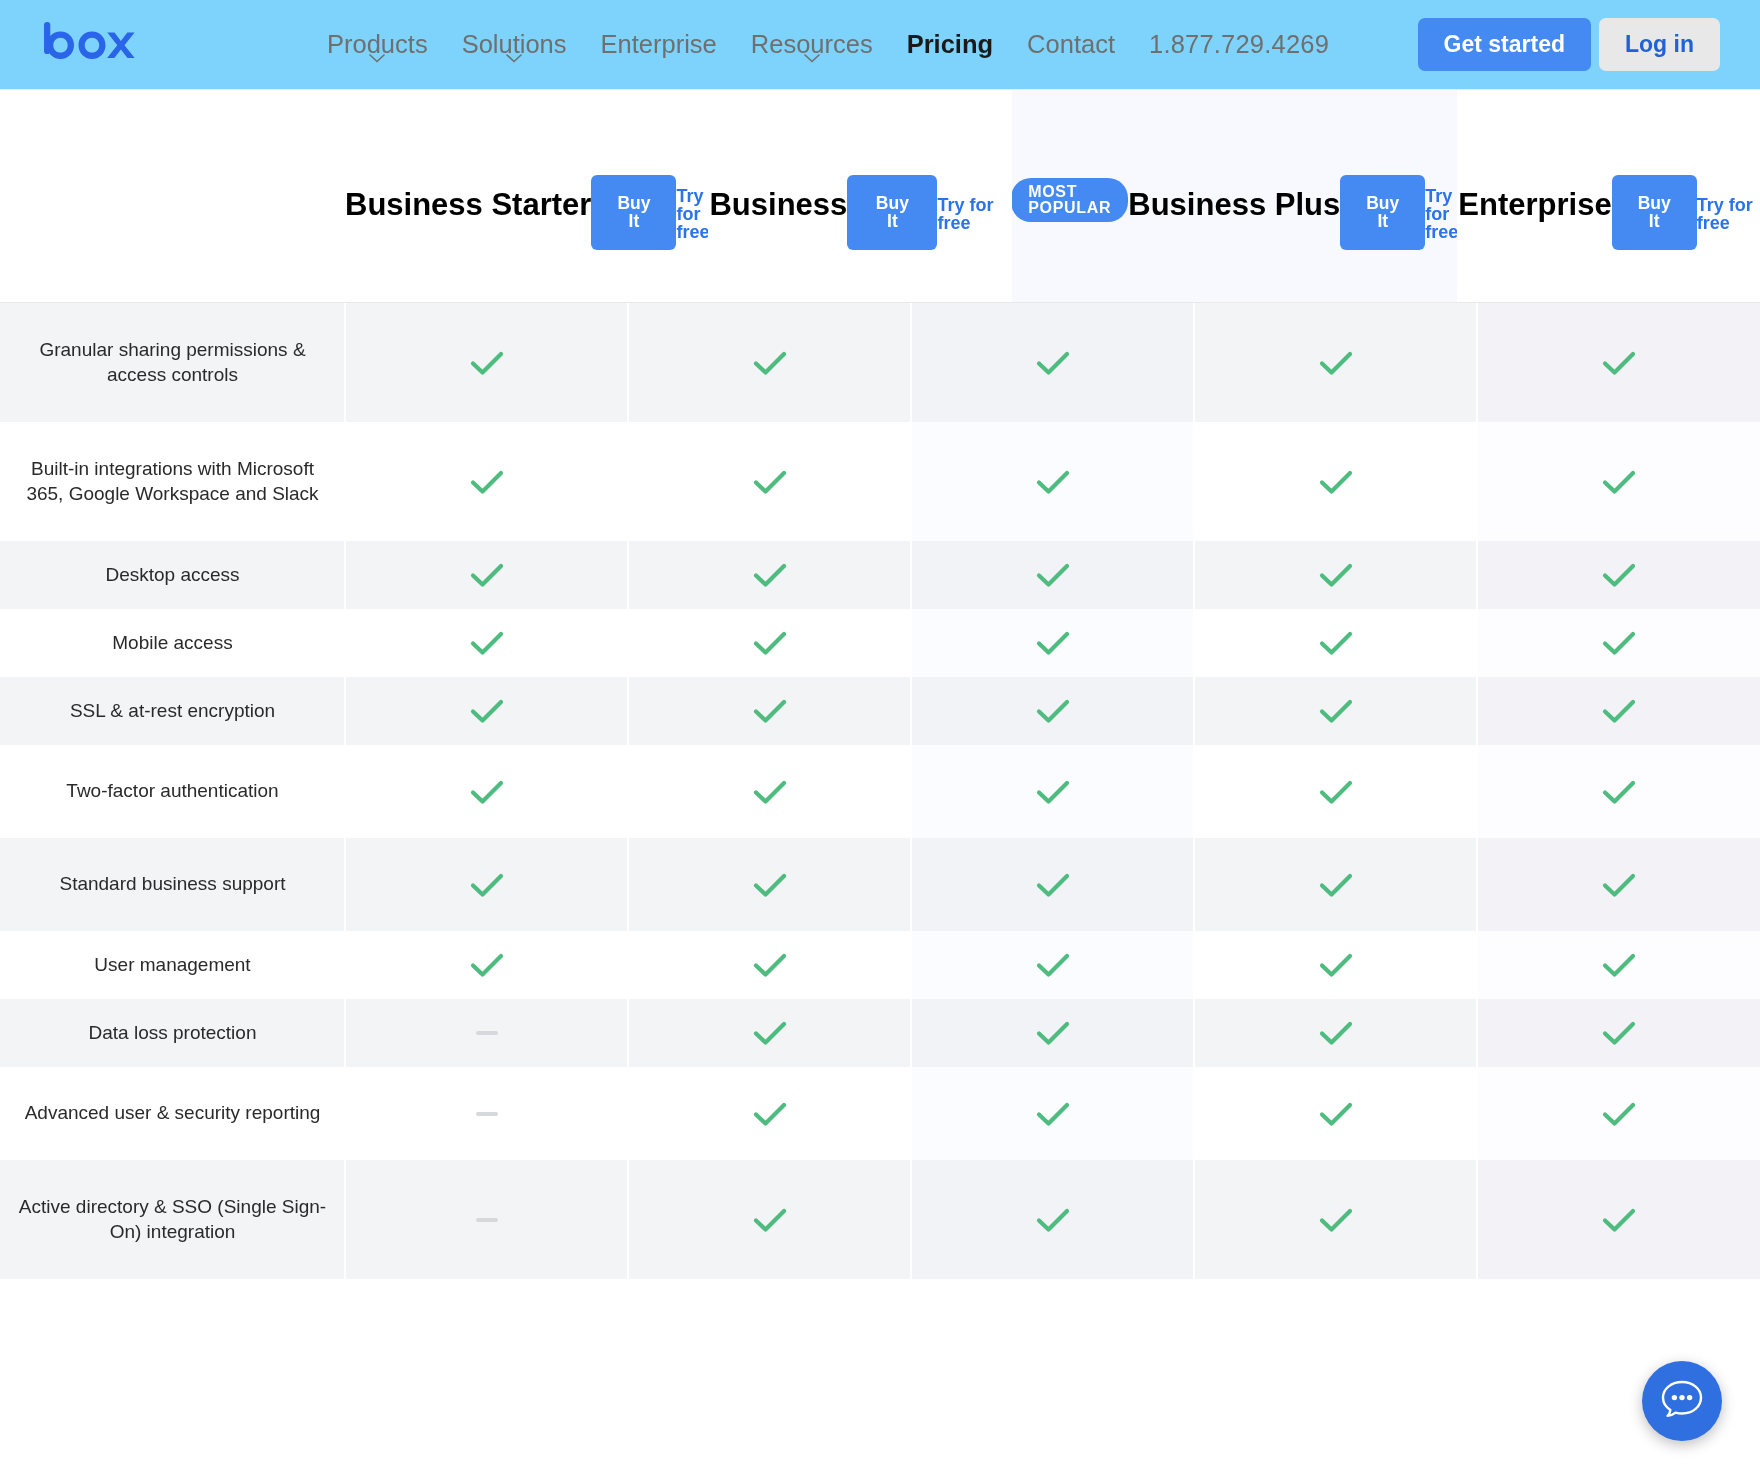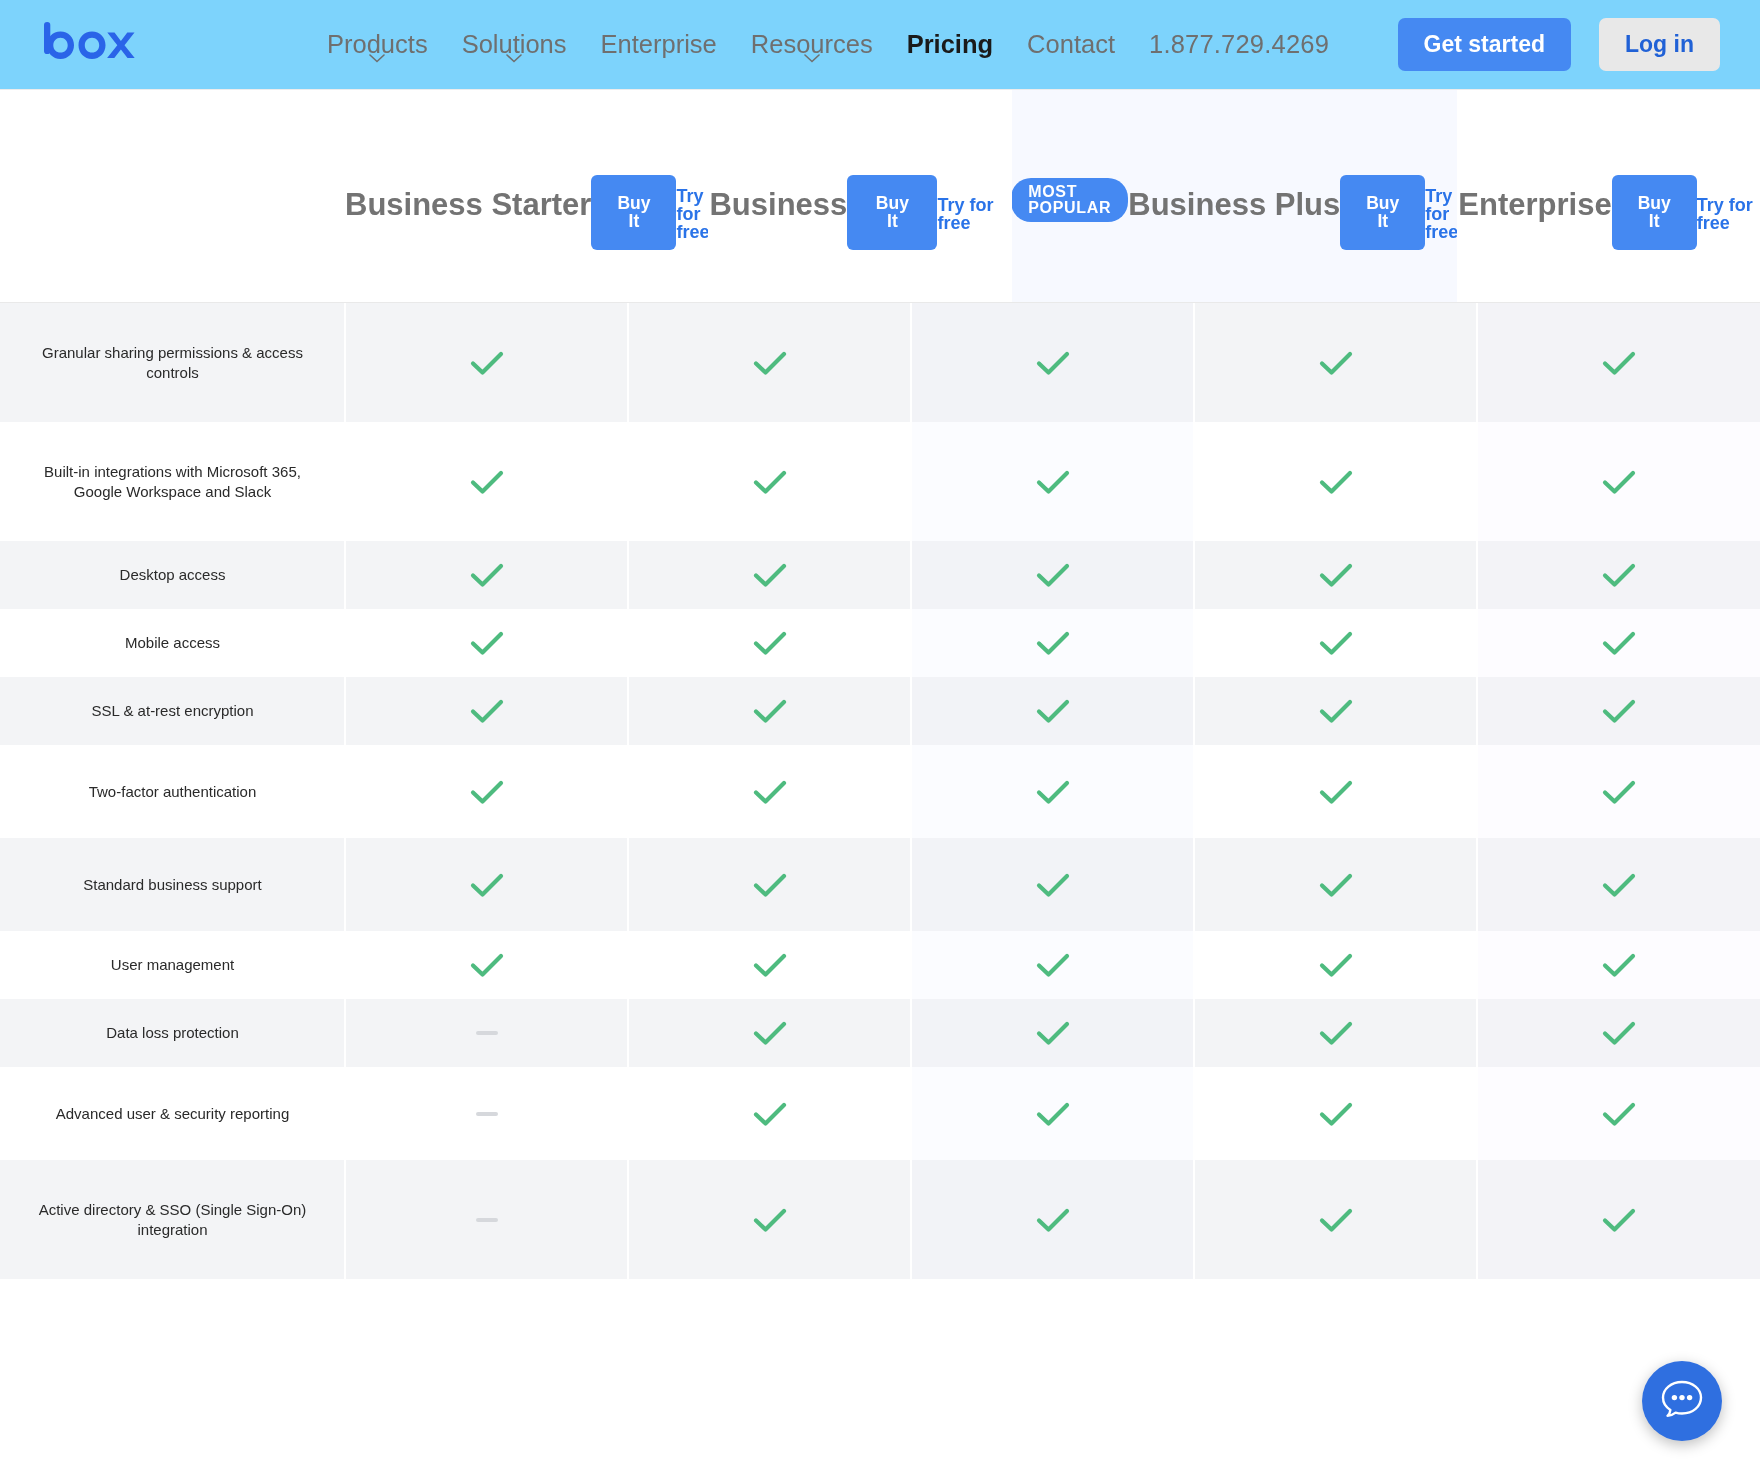--- a/index.html
+++ b/index.html
@@ -50,21 +50,21 @@
   .caret {
     position: absolute;
     left: 50%;
     transform: translateX(-50%);
     top: 22px;
     width: 16px; height: 9px;
     pointer-events: none;
   }
   .caret svg { display:block; }
 
-  .nav-btns { margin-left: auto; display: flex; gap: 28px; }
+  .nav-btns { margin-left: auto; display: flex; gap: 8px; }
   .btn-primary {
     background: #4589f2;
     color: #ffffff;
     font-size: 23px;
     font-weight: bold;
     border-radius: 7px;
     padding: 15px 26px;
     border: none;
     cursor: pointer;
     line-height: 1;
@@ -92,21 +92,21 @@
     display: flex;
     width: 100%;
   }
   .cell-label {
     width: 345px;
     flex: 0 0 345px;
     display: flex;
     align-items: center;
     justify-content: center;
     text-align: center;
-    font-size: 15px;
+    font-size: 19px;
     color: #2a2a2a;
     line-height: 1.28;
     padding: 10px 18px;
   }
   .cell-label .inner { display: block; }
   .cell {
     flex: 1 1 0;
     display: flex;
     align-items: center;
     justify-content: center;
@@ -136,21 +136,21 @@
     letter-spacing: .7px;
     color: #ffffff;
     line-height: 1;
   }
   .badge.popular { background: #4589f2; }
   .badge.new { background: linear-gradient(90deg,#9b2fd6,#a43ee0); }
   .badge .spark { display: inline-block; width: 18px; height: 16px; }
   .plan-title {
     font-size: 31px;
     font-weight: bold;
-    color: #737373;
+    color: #000000;
     margin-top: 9px;
     white-space: nowrap;
     line-height: 1.2;
   }
   .plan-cta {
     margin-top: 25px;
     background: #4589f2;
     color: #fff;
     font-weight: bold;
     font-size: 17.5px;

